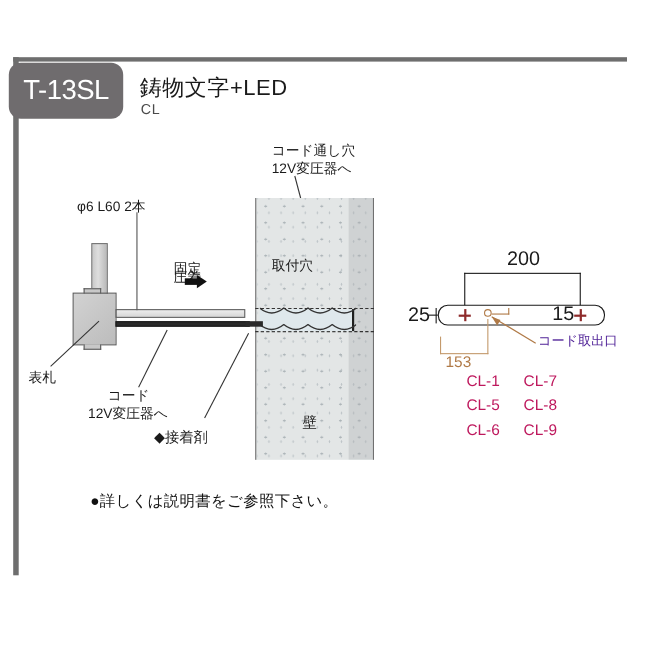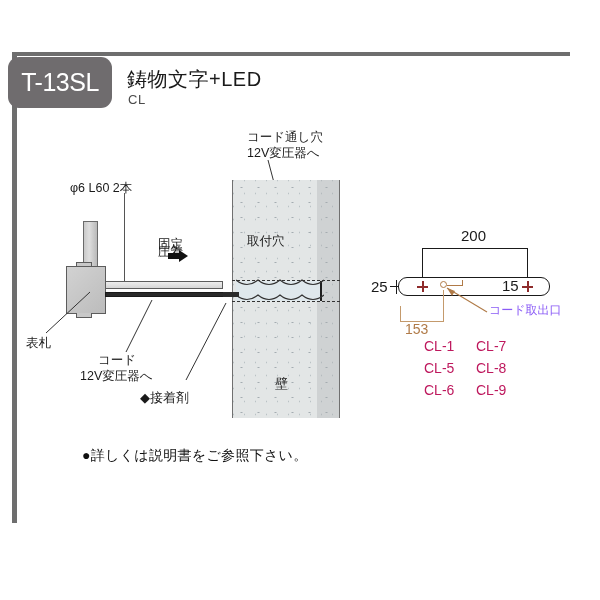--- a/index.html
+++ b/index.html
@@ -76,22 +76,22 @@
   }
 
   
   .lbl {
     position: absolute;
     font-size: 12.5px;
     color: #1a1a1a;
     white-space: nowrap;
     line-height: 15px;
   }
-  .lbl.brown { color: #8b5cf6; }
-  .lbl.dim { color: #1a1a1a; font-size: 15px; }
+  .lbl.brown { color: #4c1d95; }
+  .lbl.dim { color: #1a1a1a; font-size: 18px; }
   .lbl.dim-brown { color: #b07a47; font-size: 14px; }
 
   
   .shaft-vert {
     position: absolute;
     left: 83px;
     top: 221px;
     width: 15px;
     height: 47px;
     background: linear-gradient(to right, #c9c9c9 0%, #dedede 40%, #b9b9b9 100%);

